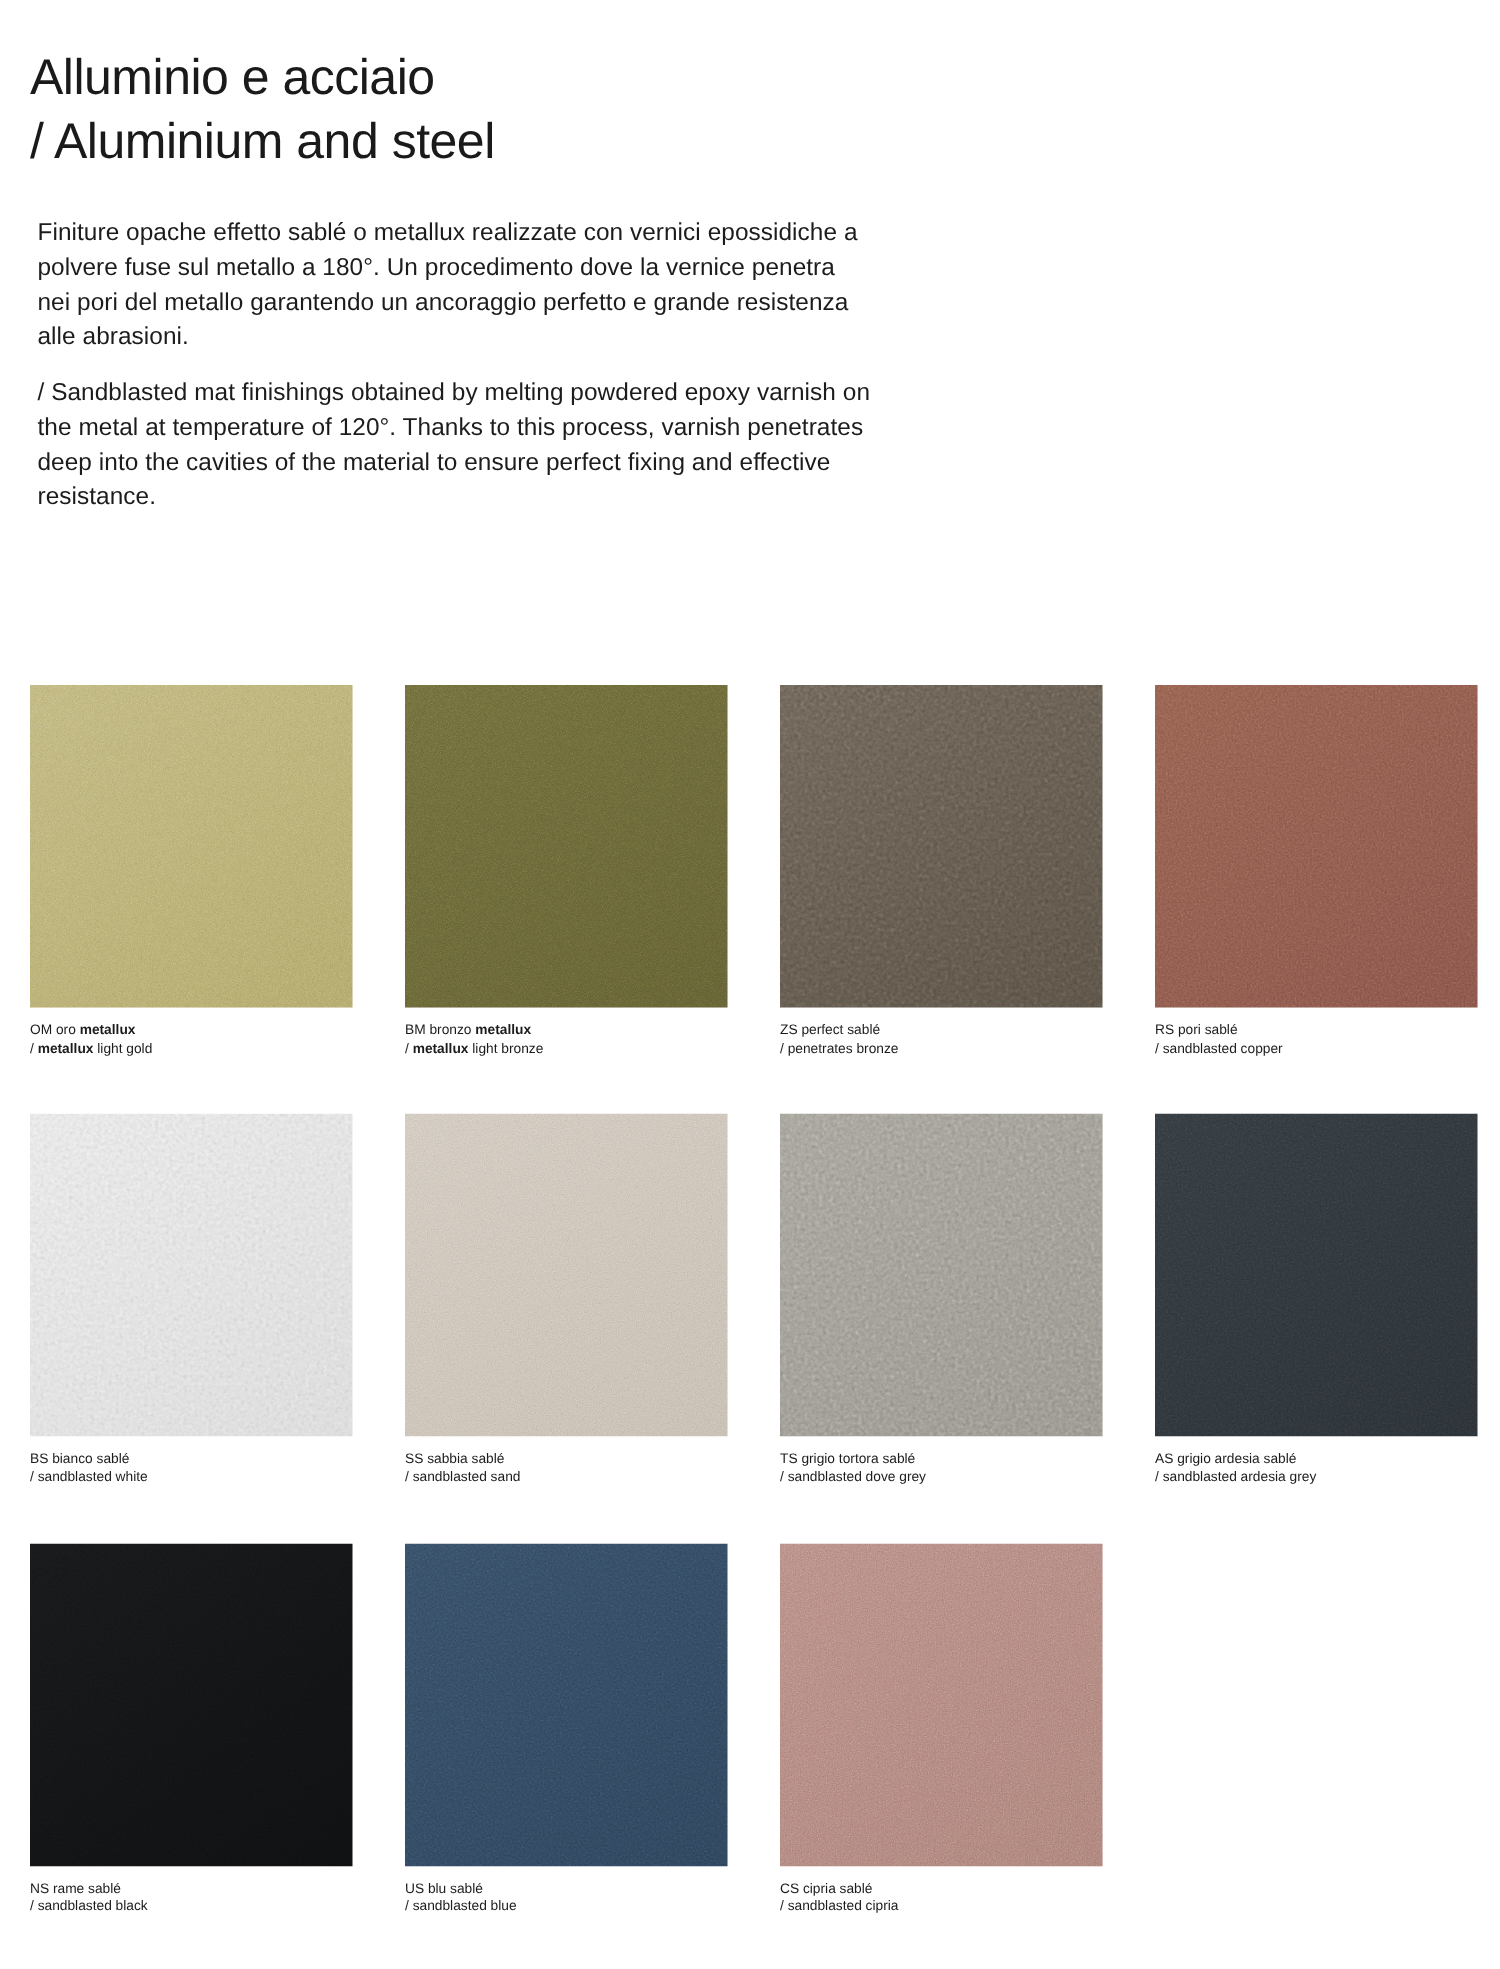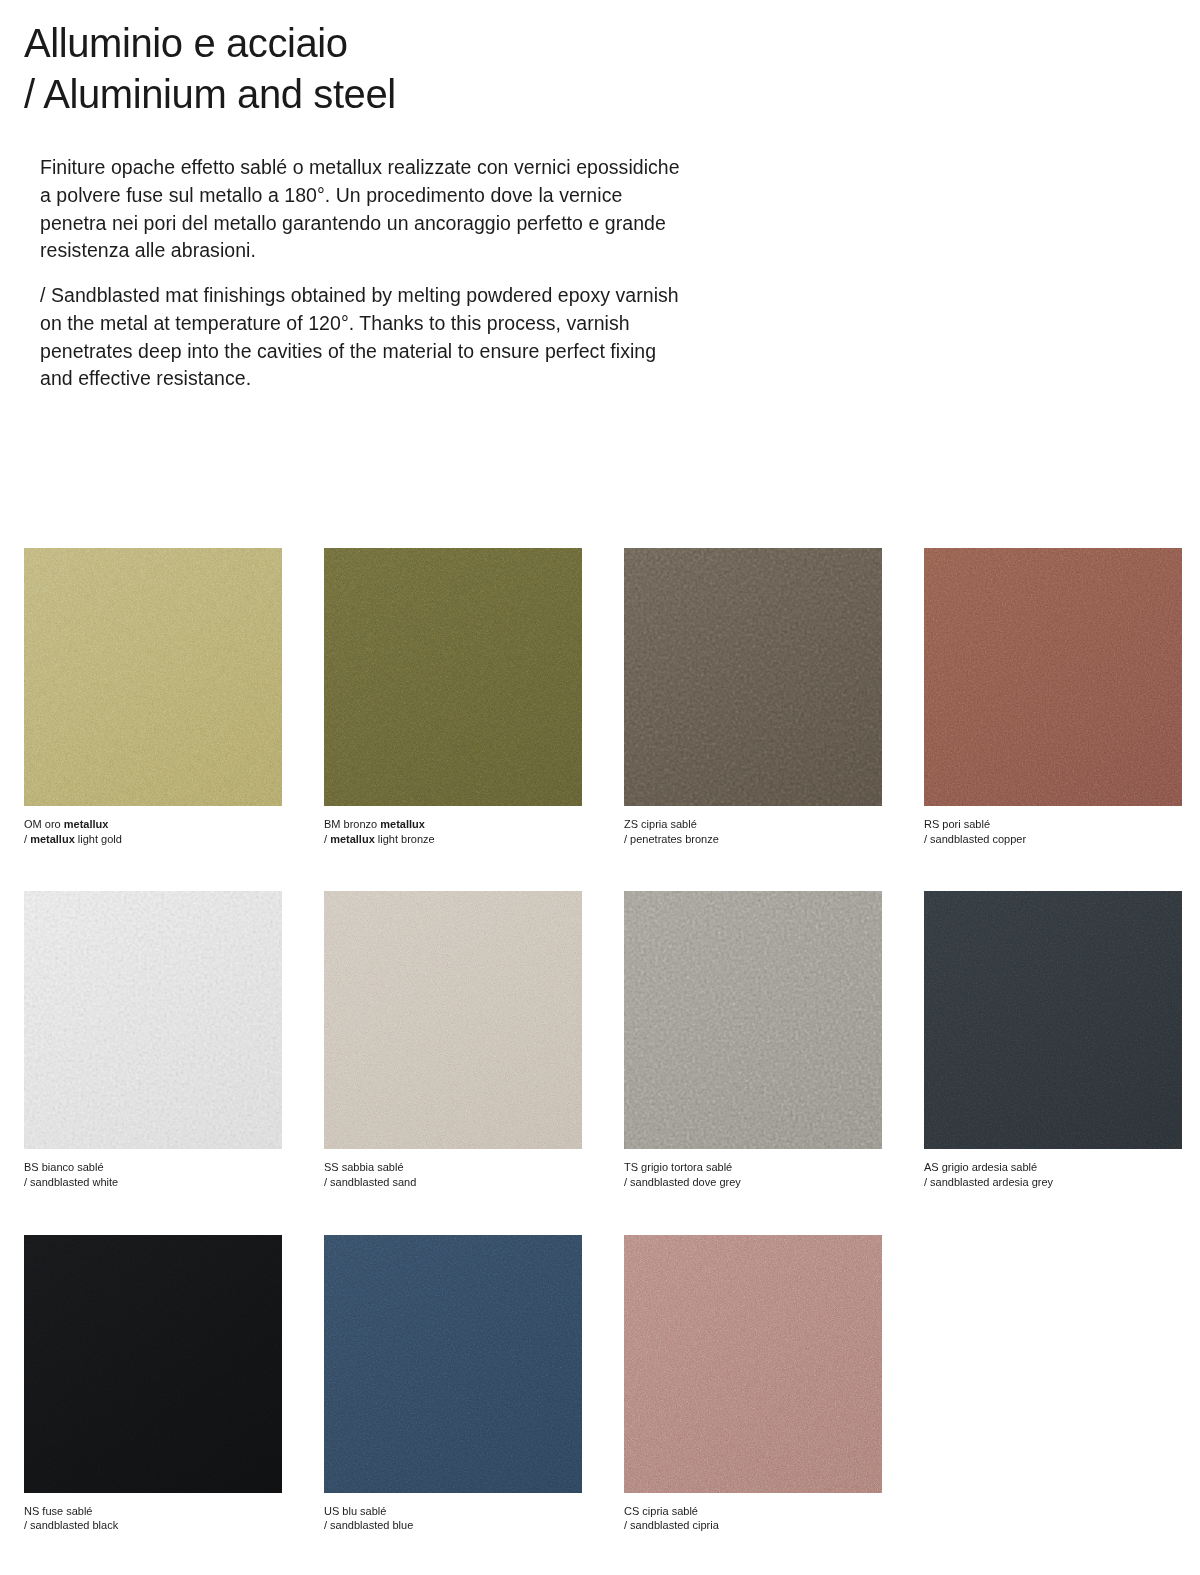--- a/index.html
+++ b/index.html
@@ -13,41 +13,41 @@
     font-family: "Liberation Sans", sans-serif;
     color: #111111;
     position: relative;
     overflow: hidden;
   }
   .page {
     position: relative;
     width: 1200px;
     height: 1575px;
     box-sizing: border-box;
-    padding: 18px 24px 0 24px;
+    padding: 37px 24px 0 24px;
   }
 
   
   .title {
     font-size: 40px;
     line-height: 1.28;
     font-weight: 400;
     letter-spacing: -0.4px;
     color: #1a1a1a;
     margin: 0;
     white-space: pre-line;
   }
 
   
   .intro {
     margin-top: 34px;
     max-width: 680px;
   }
   .intro p {
-    margin: 16px;
+    margin: 6px;
     font-size: 19.5px;
     line-height: 1.42;
     color: #1c1c1c;
     letter-spacing: 0.05px;
   }
   .intro p + p {
     margin-top: 17px;
   }
 
   
@@ -177,21 +177,21 @@
               <defs>
                 <filter id="grain-sable-coarse-19" x="0" y="0" width="100%" height="100%">
                   <feTurbulence type="fractalNoise" baseFrequency="0.35" numOctaves="5" seed="19" stitchTiles="stitch"></feTurbulence>
                   <feColorMatrix type="saturate" values="0"></feColorMatrix>
                 </filter>
               </defs>
               <rect x="0" y="0" width="258" height="258" filter="url(#grain-sable-coarse-19)"></rect>
             </svg></div>
         </div>
         <div class="swatch-caption">
-          <span class="ln">ZS cipria sablé</span>
+          <span class="ln">ZS perfect sablé</span>
           <span class="ln">/ penetrates bronze</span>
         </div>
       </div>
       <div class="swatch-cell">
         <div class="swatch-chip" style="background: linear-gradient(145deg, rgb(151, 96, 79) 0%, rgb(136, 84, 74) 100%);">
           <div class="grain"><svg width="258" height="258" viewBox="0 0 258 258" preserveAspectRatio="none">
               <defs>
                 <filter id="grain-sable-6" x="0" y="0" width="100%" height="100%">
                   <feTurbulence type="fractalNoise" baseFrequency="0.65" numOctaves="4" seed="6" stitchTiles="stitch"></feTurbulence>
                   <feColorMatrix type="saturate" values="0"></feColorMatrix>
@@ -333,21 +333,21 @@
               <defs>
                 <filter id="grain-sable-25" x="0" y="0" width="100%" height="100%">
                   <feTurbulence type="fractalNoise" baseFrequency="0.65" numOctaves="4" seed="25" stitchTiles="stitch"></feTurbulence>
                   <feColorMatrix type="saturate" values="0"></feColorMatrix>
                 </filter>
               </defs>
               <rect x="0" y="0" width="258" height="258" filter="url(#grain-sable-25)"></rect>
             </svg></div>
         </div>
         <div class="swatch-caption">
-          <span class="ln">NS fuse sablé</span>
+          <span class="ln">NS rame sablé</span>
           <span class="ln">/ sandblasted black</span>
         </div>
       </div>
       <div class="swatch-cell">
         <div class="swatch-chip" style="background: linear-gradient(145deg, rgb(55, 78, 102) 0%, rgb(46, 68, 91) 100%);">
           <div class="grain"><svg width="258" height="258" viewBox="0 0 258 258" preserveAspectRatio="none">
               <defs>
                 <filter id="grain-sable-12" x="0" y="0" width="100%" height="100%">
                   <feTurbulence type="fractalNoise" baseFrequency="0.65" numOctaves="4" seed="12" stitchTiles="stitch"></feTurbulence>
                   <feColorMatrix type="saturate" values="0"></feColorMatrix>

